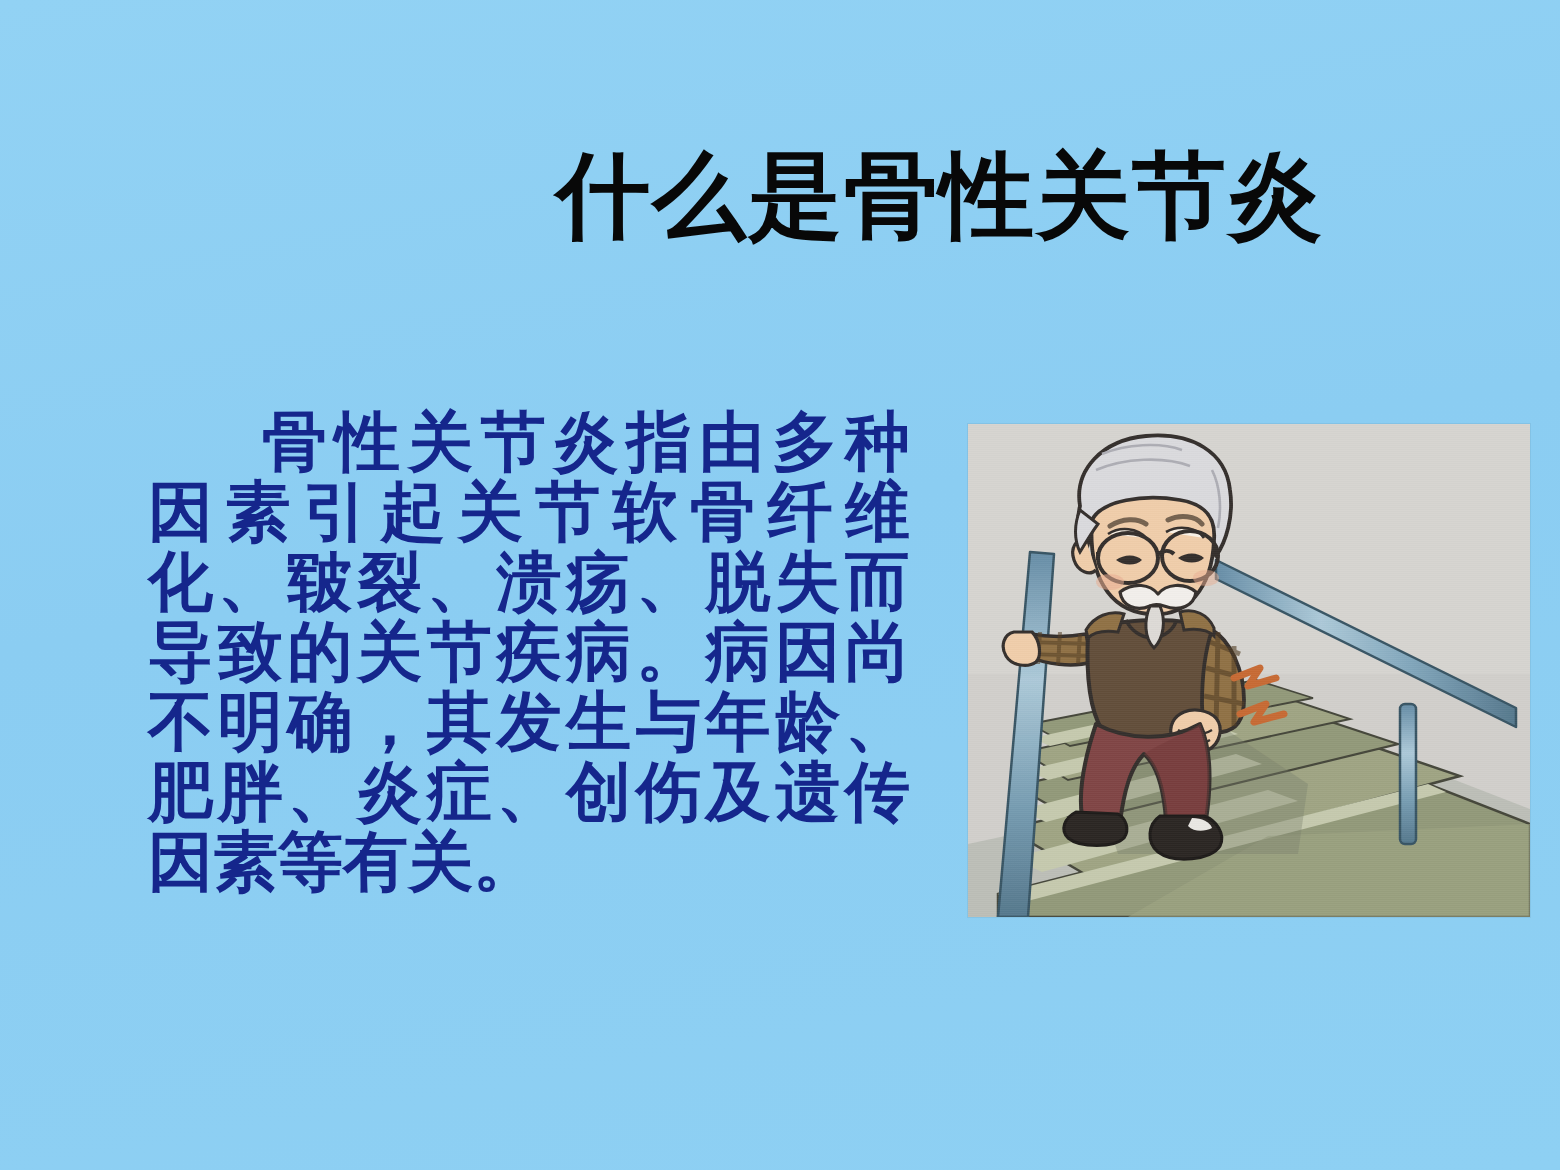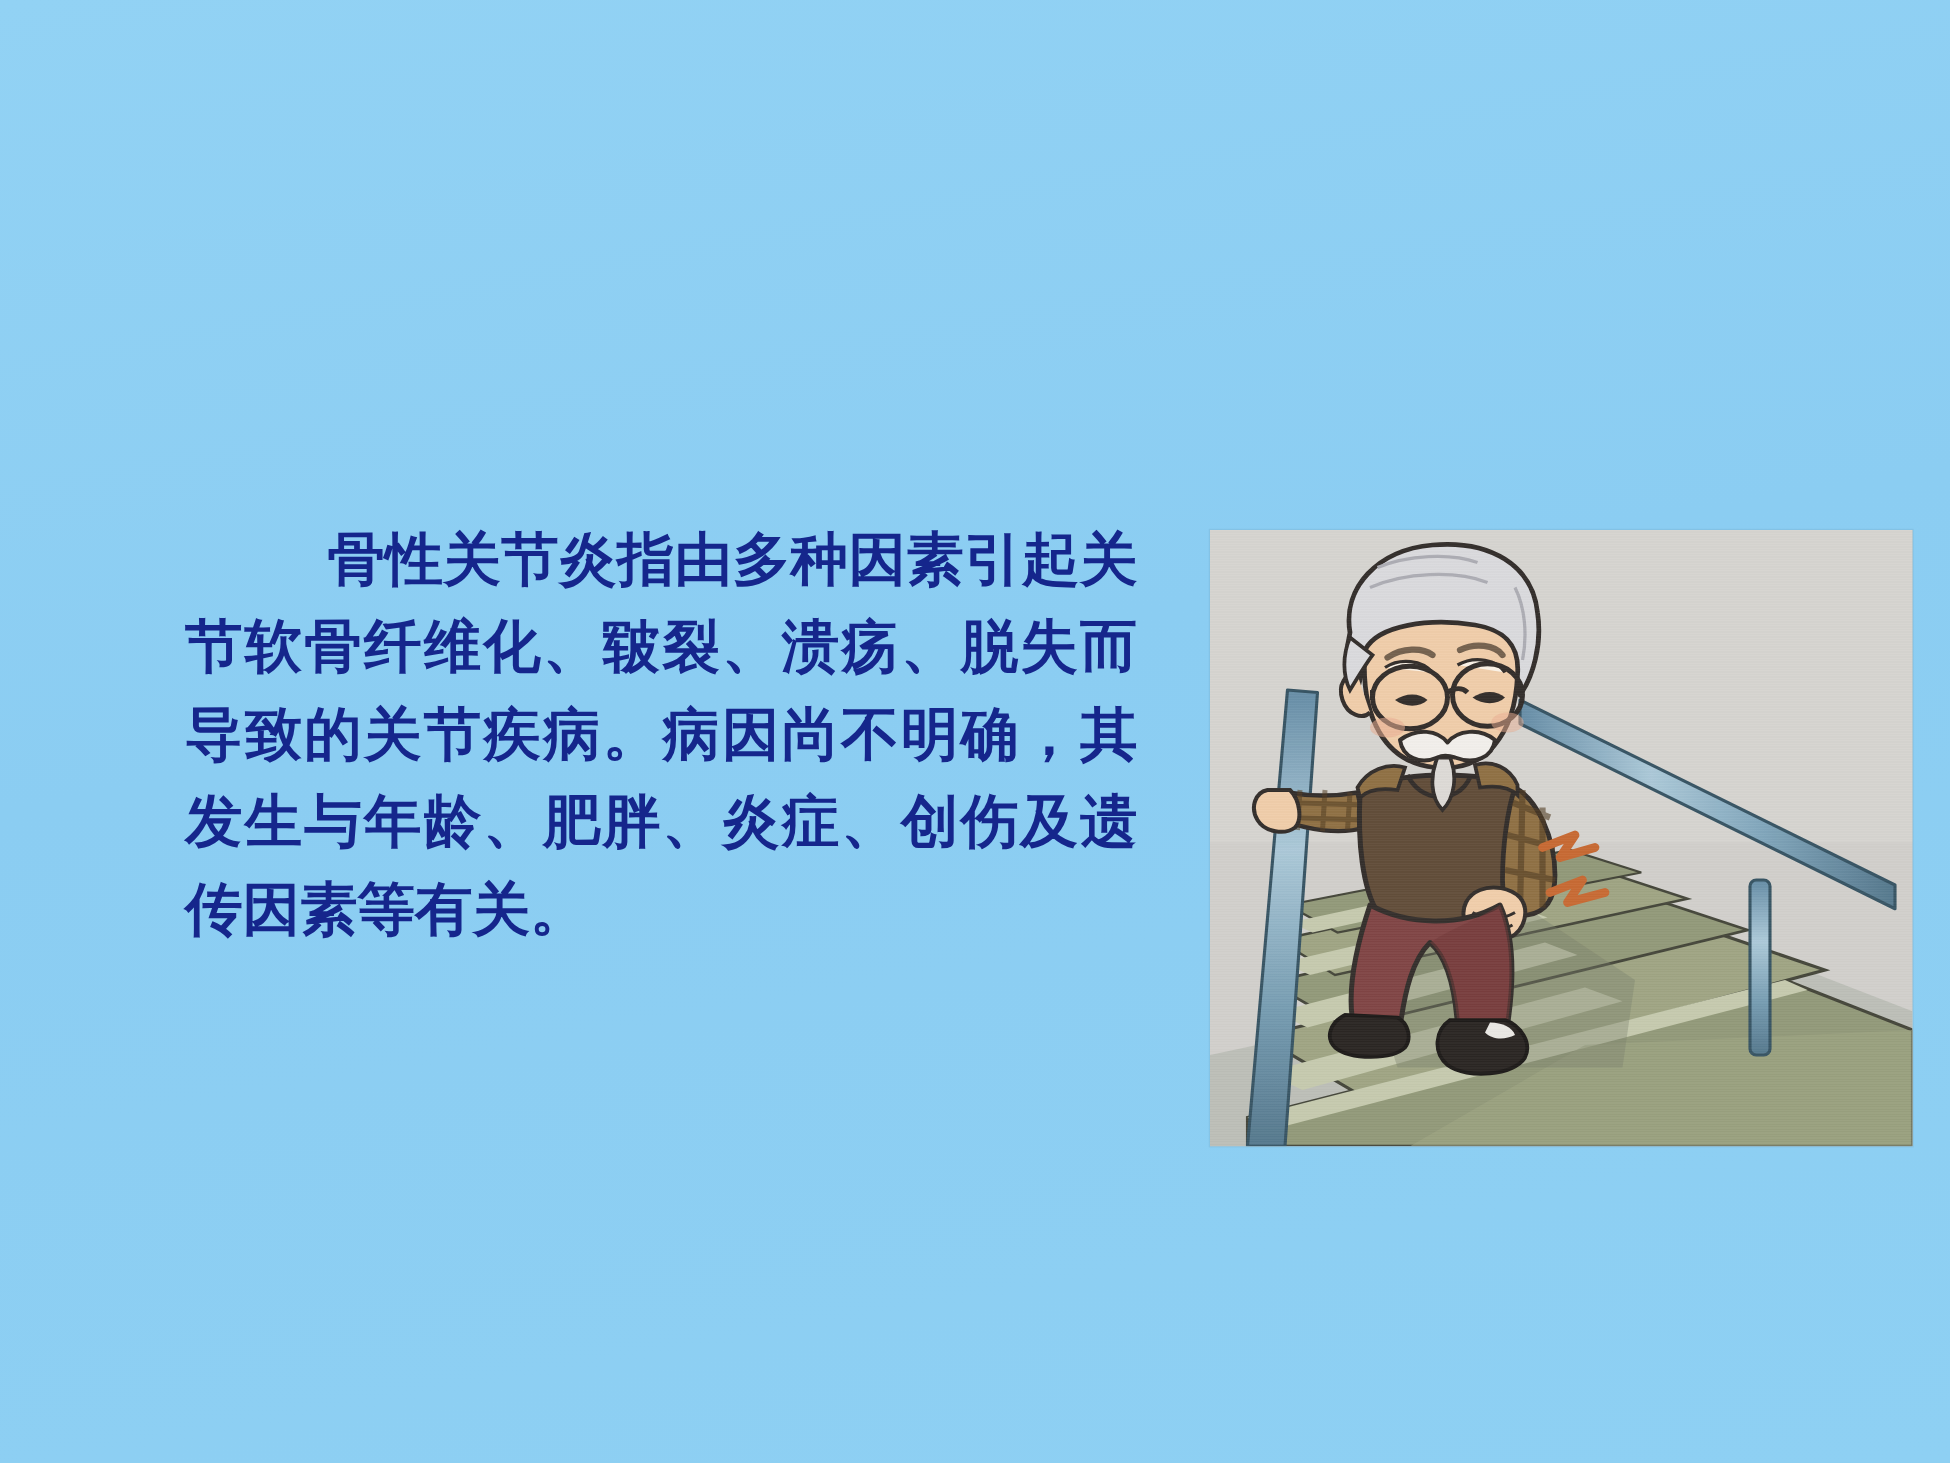--- a/index.html
+++ b/index.html
@@ -36,23 +36,23 @@
     color: #080808;
     white-space: nowrap;
   }
 
   
   #body-paragraph {
     position: absolute;
     left: 148px;
     top: 412px;
     width: 762px;
-    font-family: Liberation Sans, sans-serif;
+    font-family: Liberation Mono, monospace;
     font-weight: bold;
-    font-size: 46px;
+    font-size: 65px;
     line-height: 70px;
     letter-spacing: 0px;
     color: #15268c;
     text-align: justify;
     text-align-last: left;
     text-indent: 114px;
     word-break: break-all;
   }
 
   
@@ -79,20 +79,21 @@
     background-image:
       repeating-linear-gradient(0deg, rgba(255,255,255,0.05) 0 1px, rgba(0,0,0,0.02) 1px 2px);
     opacity: .6;
   }
 </style>
 </head>
 <body>
 
 <div id="slide">
 
+  <div id="slide-title">什么是骨性关节炎</div>
 
   <div id="body-paragraph">骨性关节炎指由多种因素引起关节软骨纤维化、皲裂、溃疡、脱失而导致的关节疾病。病因尚不明确，其发生与年龄、肥胖、炎症、创伤及遗传因素等有关。</div>
 
   <div id="illustration">
     <svg viewBox="0 0 562 493" preserveAspectRatio="xMidYMid slice">
       <defs>
         <linearGradient id="railGrad" x1="0" y1="0" x2="1" y2="0">
           <stop offset="0%" stop-color="#5f88a2"></stop>
           <stop offset="35%" stop-color="#a8c6d6"></stop>
           <stop offset="65%" stop-color="#7ba2b8"></stop>

